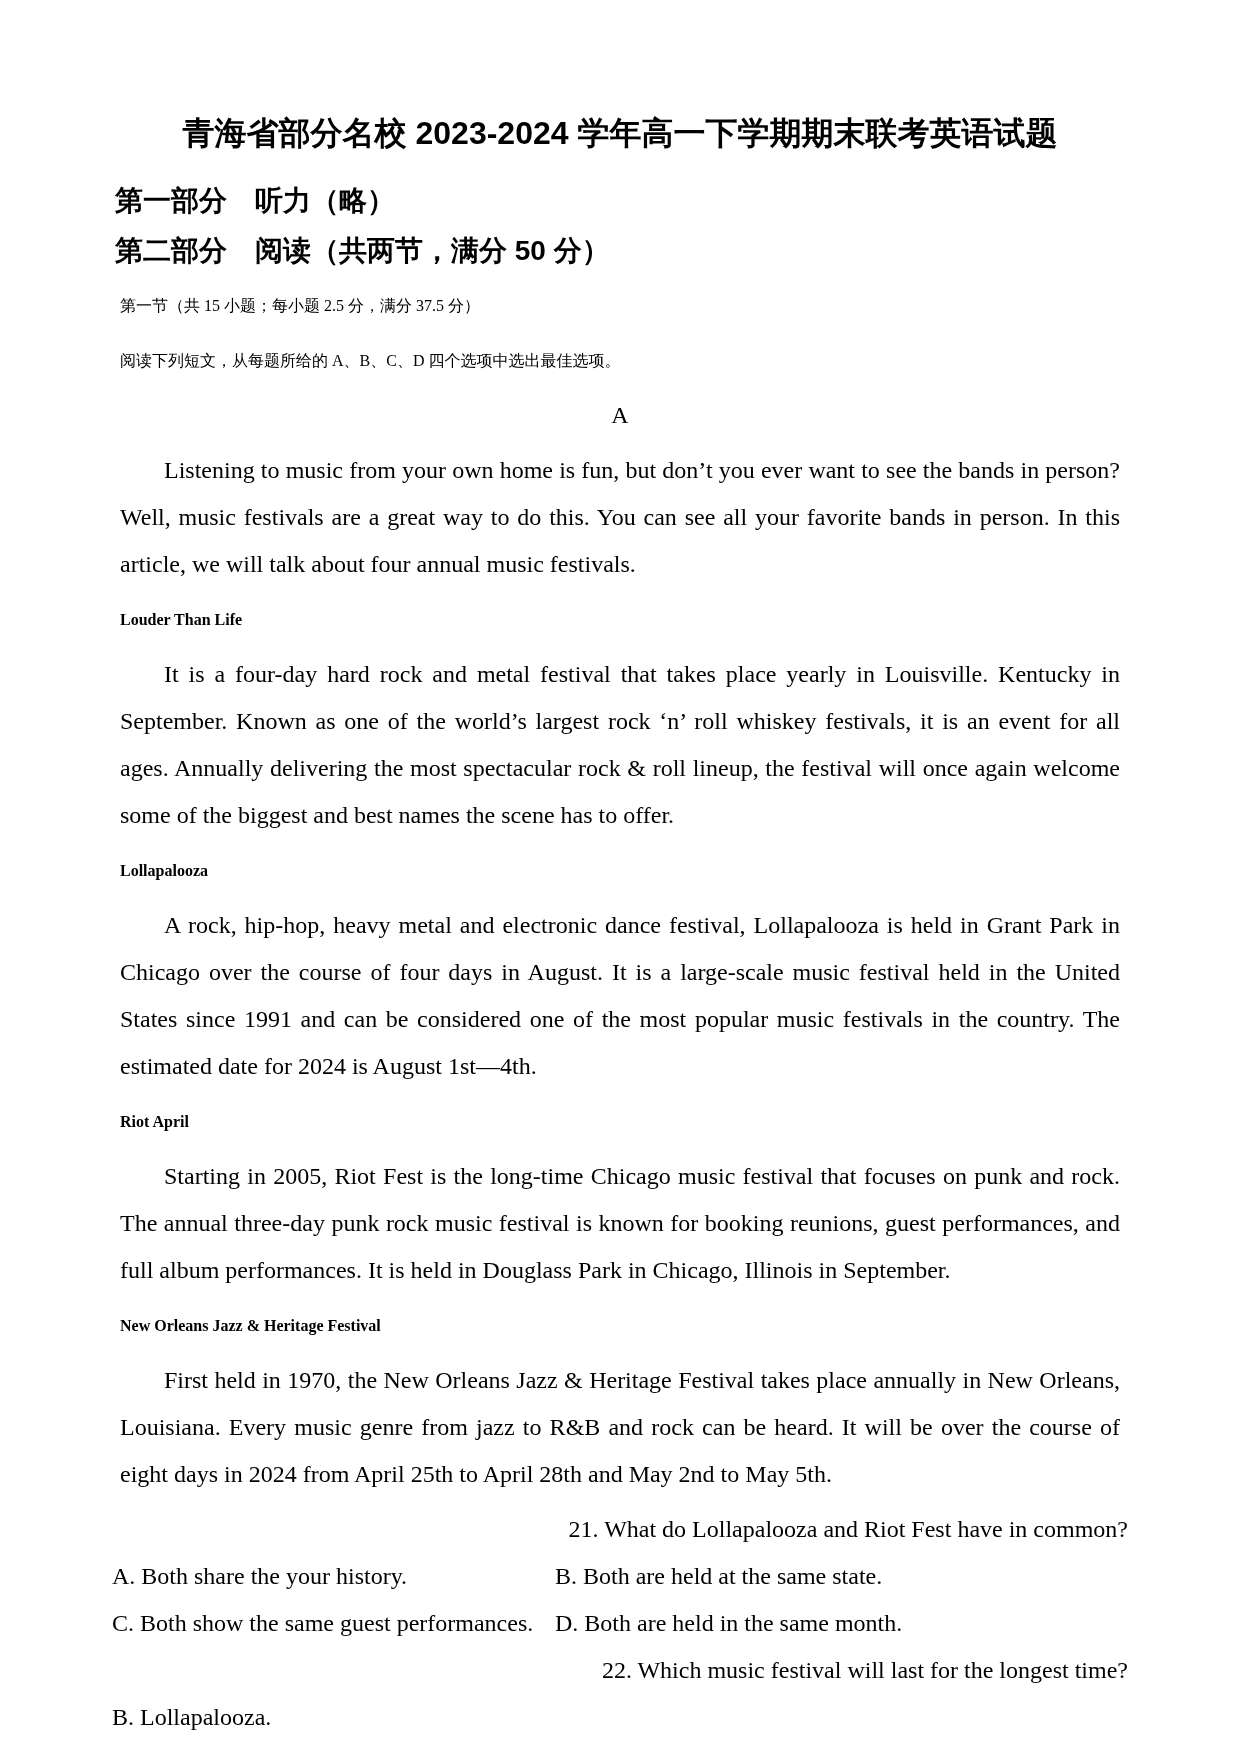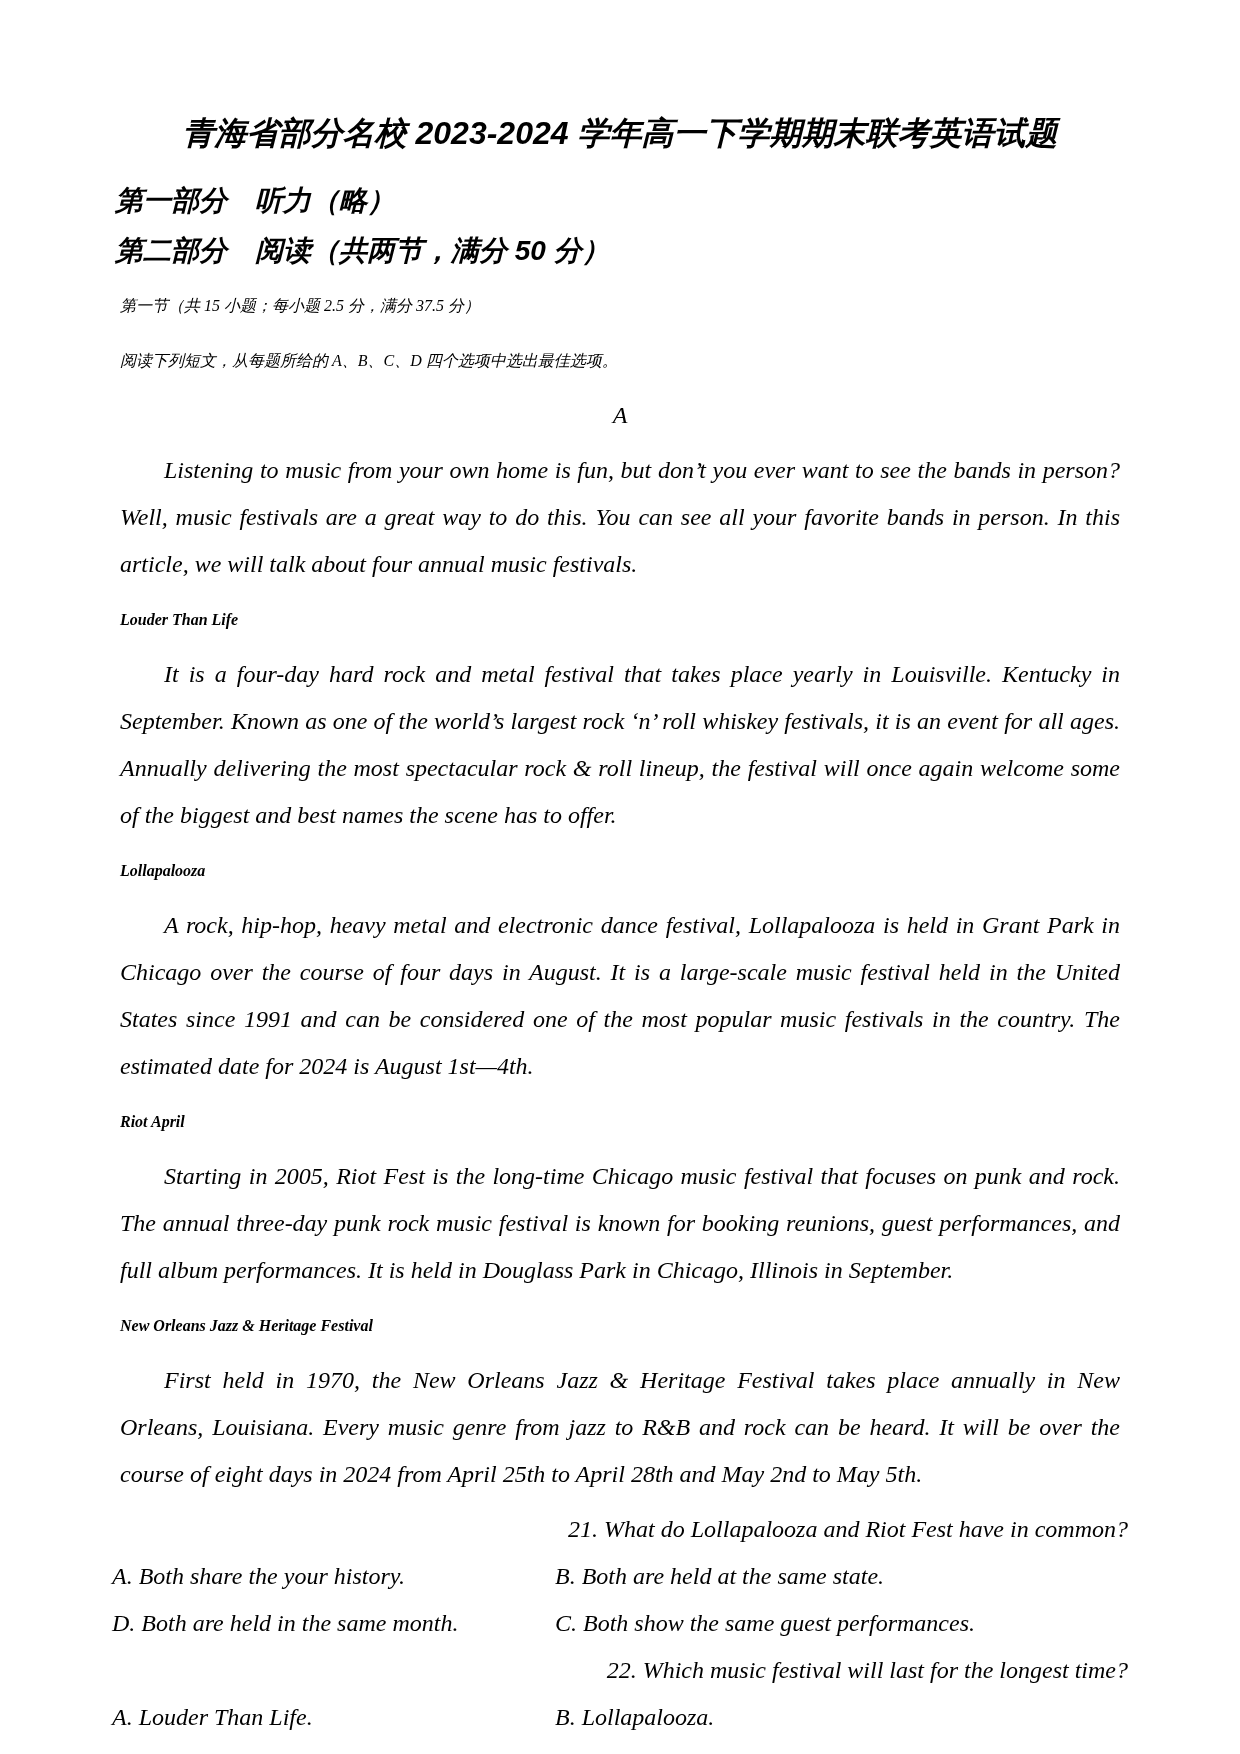--- a/index.html
+++ b/index.html
@@ -13,21 +13,20 @@
     height: 1754px;
     box-sizing: border-box;
     margin: 0 auto;
     padding: 110px 112px 0 112px;
     background: #ffffff;
     color: #000000;
     font-family: "Liberation Serif", serif;
     font-size: 24px;
     line-height: 47px;
     overflow: hidden;
-    font-style: italic;
   }
   .exam-title {
     font-family: "Liberation Sans", sans-serif;
     font-weight: bold;
     font-size: 32px;
     line-height: 47px;
     text-align: center;
     margin: 0 0 20px 0;
     white-space: nowrap;
   }
@@ -102,23 +101,22 @@
 
   <p class="festival-name">New Orleans Jazz &amp; Heritage Festival</p>
   <p class="para">First held in 1970, the New Orleans Jazz &amp; Heritage Festival takes place annually in New Orleans, Louisiana. Every music genre from jazz to R&amp;B and rock can be heard. It will be over the course of eight days in 2024 from April 25th to April 28th and May 2nd to May 5th.</p>
 
   <p class="question-text">21. What do Lollapalooza and Riot Fest have in common?</p>
   <div class="options-row">
     <span class="option">A. Both share the your history.</span>
     <span class="option">B. Both are held at the same state.</span>
   </div>
   <div class="options-row">
+    <span class="option">C. Both show the same guest performances.</span>
     <span class="option">D. Both are held in the same month.</span>
-    <span class="option">C. Both show the same guest performances.</span>
   </div>
 
   <p class="question-text">22. Which music festival will last for the longest time?</p>
   <div class="options-row">
-    <span class="option">A. Louder Than Life.</span>
     <span class="option">B. Lollapalooza.</span>
   </div>
 
 </div>
 
 </body></html>

